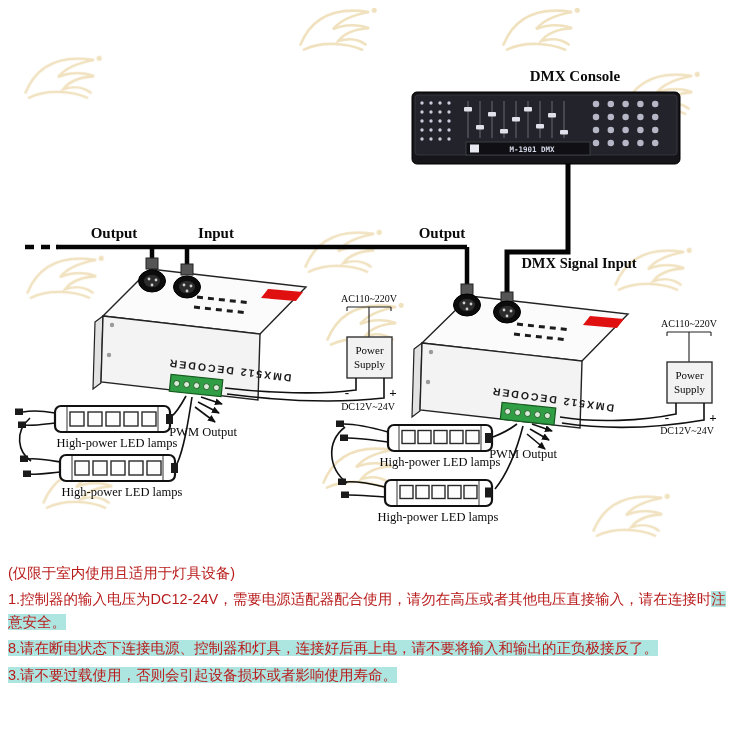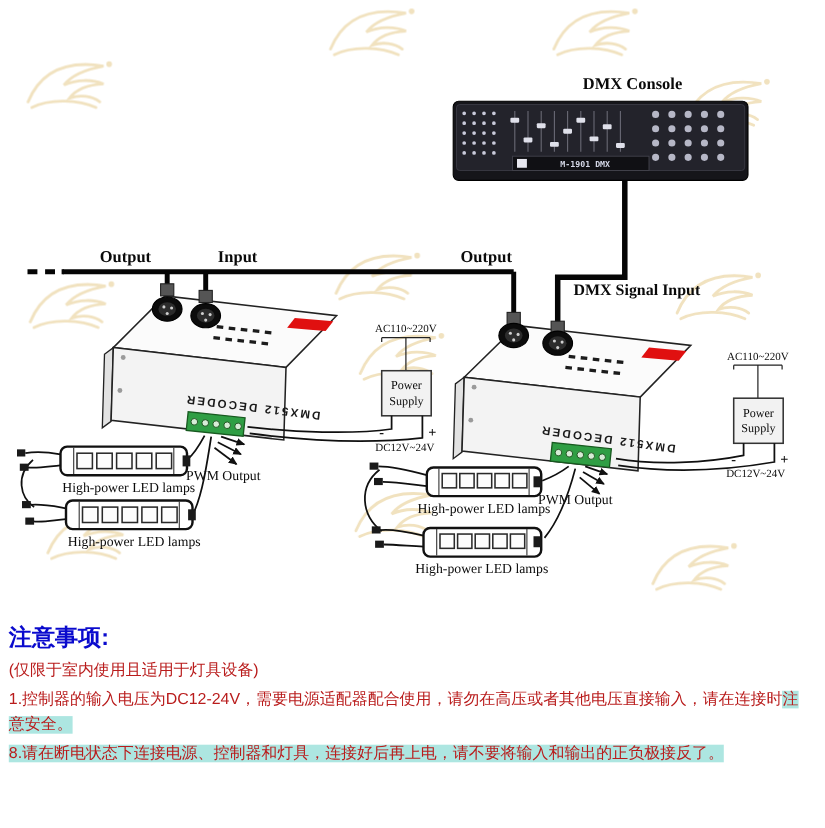--- a/index.html
+++ b/index.html
@@ -309,20 +309,20 @@
     <rect class="led-sq" x="432" y="485.5" width="13" height="13"></rect>
         <rect class="led-sq" x="448" y="485.5" width="13" height="13"></rect>
     <rect class="led-sq" x="464" y="485.5" width="13" height="13"></rect>
     <rect class="plug" x="485" y="487.5" width="7" height="10"></rect>
   </g>
   <text class="t-led" x="438" y="521" text-anchor="middle">High-power LED lamps</text>
 </svg>
 
 
 <div class="notes">
-  <h2 class="notes-title">注意事项:</h2>
   <p class="note">(仅限于室内使用且适用于灯具设备)</p>
   <p class="note"><span>1.控制器的输入电压为DC12-24V，需要电源适配器配合使用，请勿在高压或者其他电压直接输入，请在连接时</span><span class="hl">注意安全。</span></p>
   <p class="note"><span></span><span class="hl">8.请在断电状态下连接电源、控制器和灯具，连接好后再上电，请不要将输入和输出的正负极接反了。</span></p>
+  <p class="note"><span></span><span class="hl">3.请不要过载使用，否则会引起设备损坏或者影响使用寿命。</span></p>
   <p class="note"></p>
 </div>
 
 </div>
 
 </body></html>

